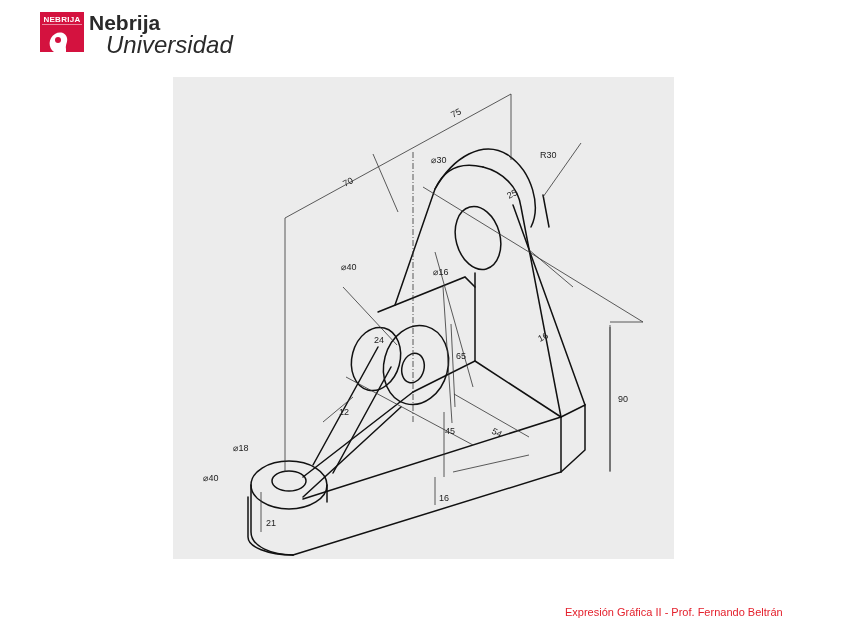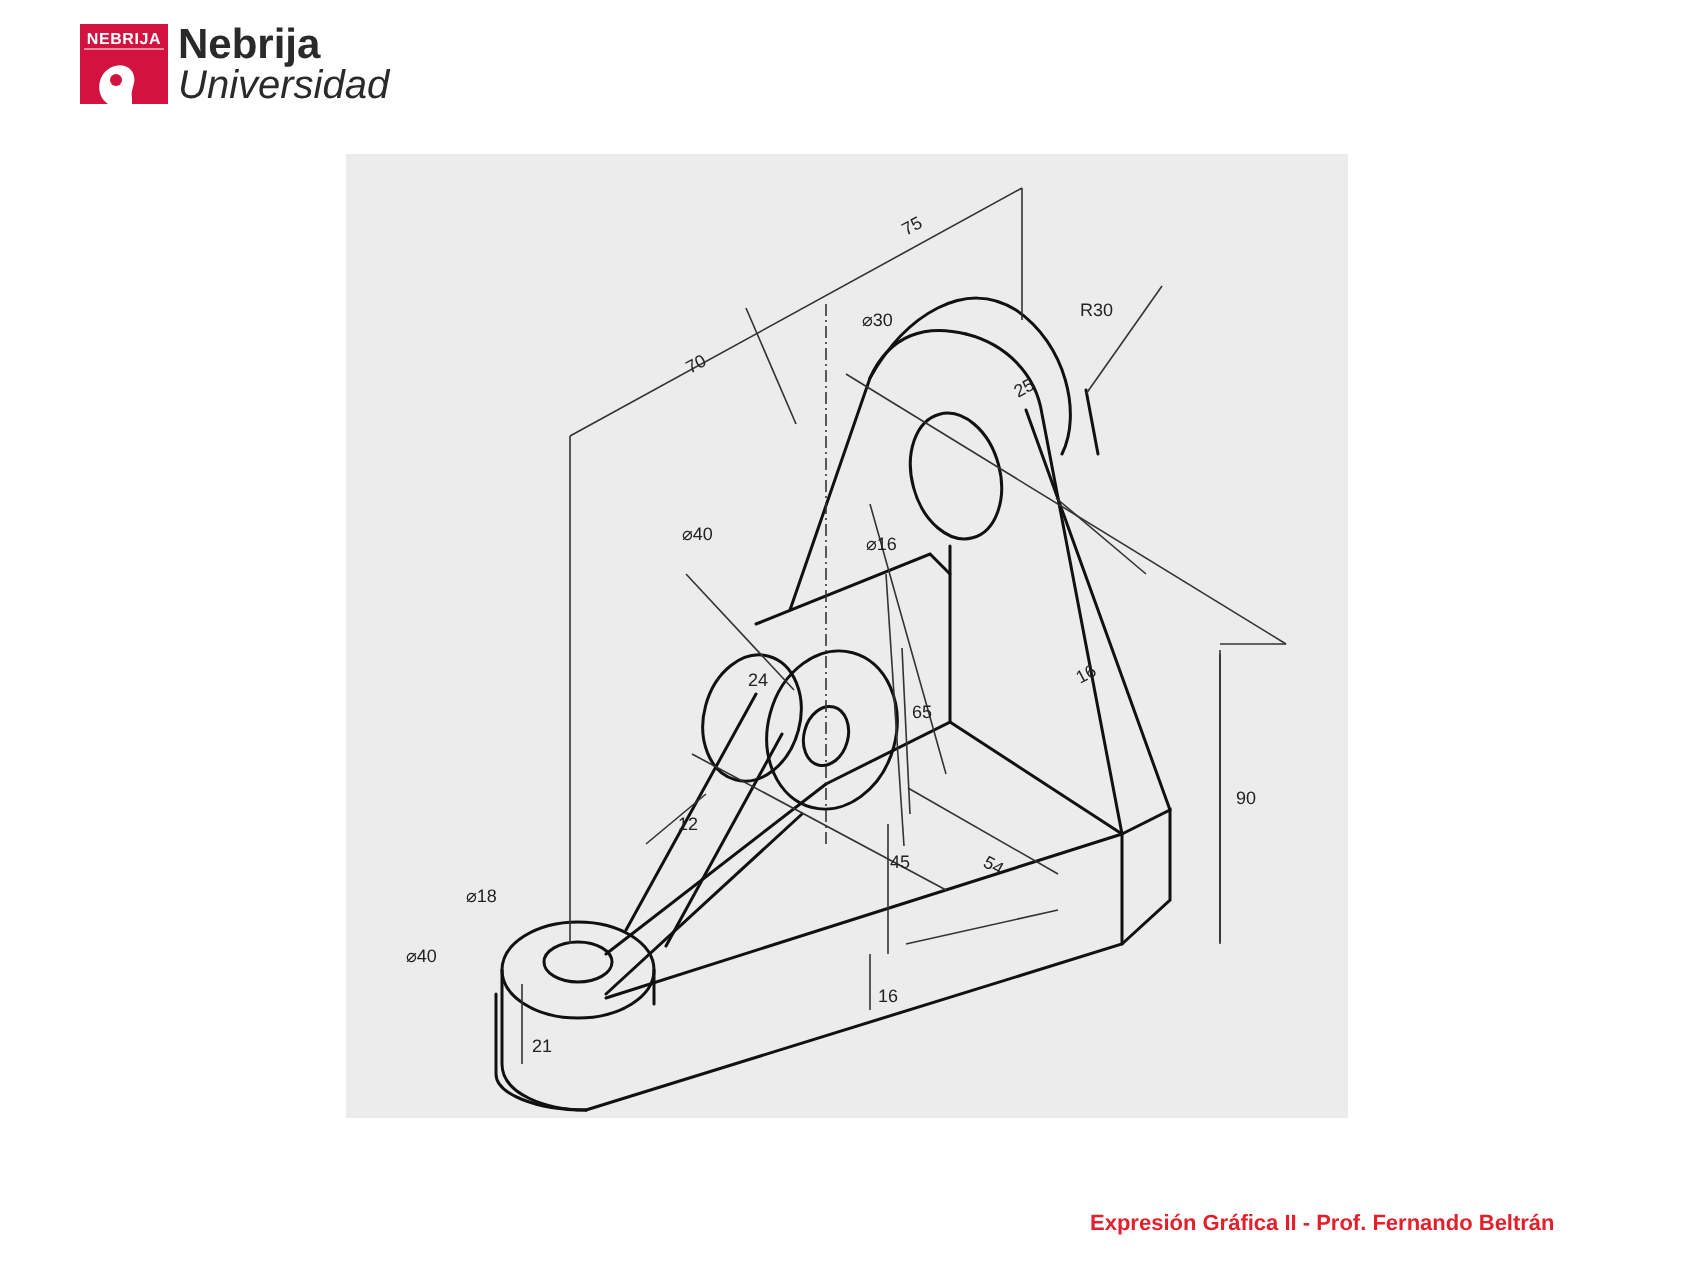--- a/index.html
+++ b/index.html
@@ -7,24 +7,24 @@
          font-family: "Liberation Sans", sans-serif; }
   .logo { position: absolute; left: 40px; top: 12px; display: flex; align-items: flex-start; }
   .logo-mark { width: 44px; height: 40px; background: #d4123f; position: relative; }
   .logo-mark .mt { position: absolute; left: 0; right: 0; top: 3px; text-align: center;
                    color: #fff; font-size: 8px; font-weight: bold; letter-spacing: 0.3px; }
   .logo-mark .mt2 { position: absolute; left: 2px; right: 2px; top: 12px; height: 5px;
                     border-top: 1px solid rgba(255,255,255,0.5); }
   .logo-mark svg { position: absolute; left: 6px; top: 16px; }
   .logo-text { margin-left: 5px; line-height: 1; }
   .logo-text .l1 { font-size: 21px; font-weight: bold; color: #2a2a2a; }
-  .logo-text .l2 { font-size: 20px; font-style: italic; color: #2a2a2a; margin-top: 0px; }
+  .logo-text .l2 { font-size: 24px; font-style: italic; color: #2a2a2a; margin-top: 0px; margin-left: 17px; }
   .panel { position: absolute; left: 173px; top: 77px; width: 501px; height: 482px; background: #ececec; }
   .panel svg { position: absolute; left: 0; top: 0; }
-  .footer { position: absolute; left: 545px; top: 606px; font-size: 11px; font-weight: bold; color: #e4202c; }
+  .footer { position: absolute; left: 565px; top: 606px; font-size: 11px; font-weight: normal; color: #e4202c; }
   svg text { font-family: "Liberation Sans", sans-serif; font-size: 9px; fill: #222; }
 </style>
 </head>
 <body>
 
 <div class="logo">
   <div class="logo-mark">
     <div class="mt">NEBRIJA</div>
     <div class="mt2"></div>
     <svg width="32" height="24" viewBox="0 0 32 24">

